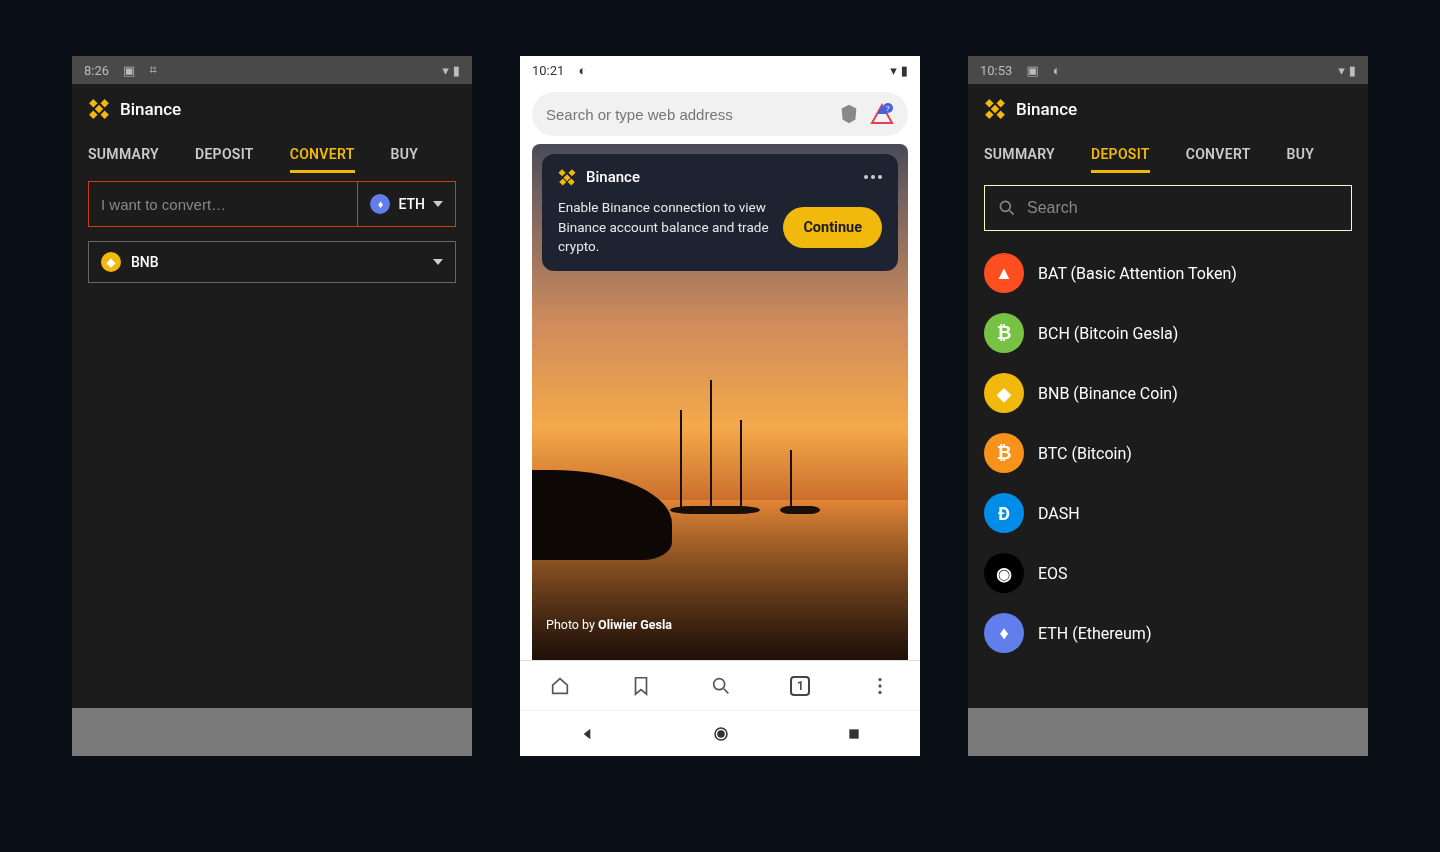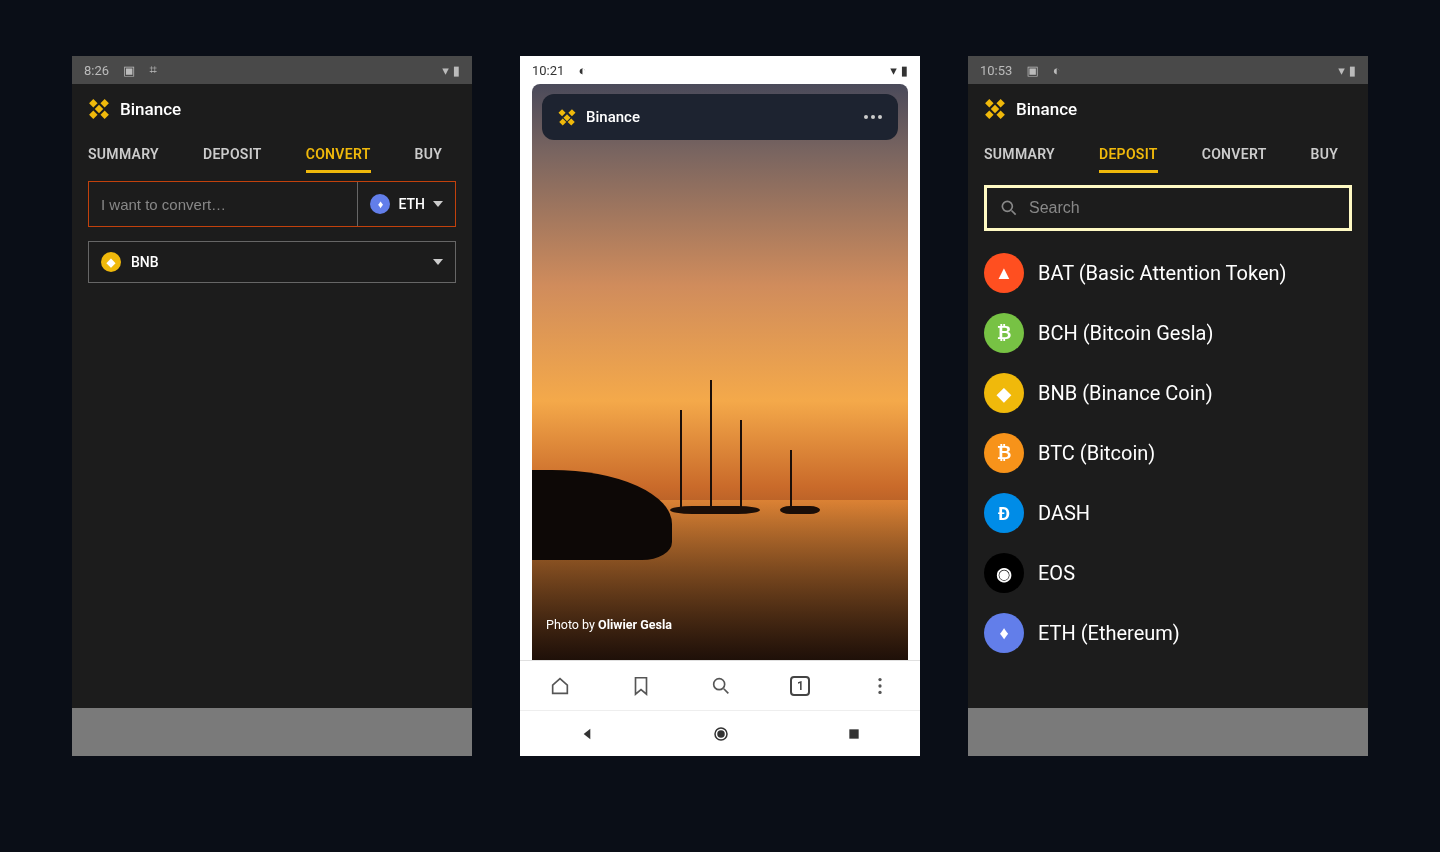--- a/index.html
+++ b/index.html
@@ -48,21 +48,21 @@
     content: ""; position: absolute; background: #f0b90b;
   }
   .binance-logo .d1 { position:absolute; width:6px; height:6px; background:#f0b90b; }
   .binance-logo .c  { left:8px; top:8px; }
   .binance-logo .t  { left:8px; top:0; }
   .binance-logo .b  { left:8px; top:16px; }
   .binance-logo .l  { left:0; top:8px; }
   .binance-logo .r  { left:16px; top:8px; }
   .app-title { color: #fff; font-size: 17px; font-weight: 500; }
   .tabs {
-    display: flex; padding: 10px 16px 0; gap: 8px;
+    display: flex; padding: 10px 16px 0; gap: 0;
   }
   .tab {
     color: #ccc; font-size: 14px; font-weight: 600; padding: 8px 0;
     margin-right: 36px; cursor: pointer; letter-spacing: 0.3px;
   }
   .tab.active { color: #f0b90b; border-bottom: 3px solid #f0b90b; }
   .available {
     color: #fff; font-size: 22px; font-weight: 500; padding: 22px 16px 14px;
   }
   .convert-row {
@@ -156,37 +156,37 @@
     width:20px; height:20px; border:2px solid #444; border-radius:4px;
     display:flex; align-items:center; justify-content:center;
     font-size:12px; font-weight:600; color:#444;
   }
   .nav-bar {
     height: 46px; background: #fff; display: flex; align-items: center;
     justify-content: space-around; border-top: 1px solid #eee;
   }
   
   .search-box {
-    margin: 12px 16px 8px; border: 3px solid #fef9c3; height: 46px;
+    margin: 12px 16px 8px; border: 1px solid #fef9c3; height: 46px;
     display: flex; align-items: center; padding: 0 12px; gap: 10px;
   }
   .search-box svg { width: 20px; height: 20px; }
   .search-box input {
     flex:1; background:transparent; border:none; outline:none; color:#fff; font-size:16px;
   }
   .search-box input::placeholder { color:#888; }
   .coin-list { flex:1; overflow:hidden; padding: 4px 16px 0; }
   .coin-row {
     display:flex; align-items:center; gap:14px; height:60px; cursor:pointer;
   }
   .coin-circle {
     width:40px; height:40px; border-radius:50%; display:flex;
     align-items:center; justify-content:center; color:#fff; font-weight:700; font-size:18px;
   }
-  .coin-label { color:#fff; font-size:20px; font-weight:400;text-align:center; }
+  .coin-label { color:#fff; font-size:16px; font-weight:400;text-align:center; }
   .busd-shape {
     width:24px; height:24px; display:grid; grid-template-columns:1fr 1fr;
     grid-template-rows:1fr 1fr; gap:2px; transform:rotate(45deg);
   }
   .busd-shape span { background:#f0b90b; }
 </style>
 </head>
 <body>
 
 <div class="phone">
@@ -241,20 +241,34 @@
   <div class="status-bar white">
     <div class="status-left">
       <span>10:21</span>
       <span>◐</span>
     </div>
     <div class="status-right">
       <span>▾</span>
       <span>▮</span>
     </div>
   </div>
+  <div class="search-omni">
+    <input placeholder="Search or type web address" style="">
+    <svg class="brave-lion" viewBox="0 0 24 24">
+        <path fill="#888" d="M12 2 L4 6 L5 18 L12 22 L19 18 L20 6 Z"></path>
+      </svg>
+    <div class="tri-icon">
+      <svg viewBox="0 0 24 24">
+          <polygon points="12,3 22,21 2,21" fill="none" stroke="#e2415c" stroke-width="2"></polygon>
+          <polygon points="12,3 17,12 7,12" fill="#4a5fd8"></polygon>
+          <circle cx="18" cy="6" r="5" fill="#4a5fd8"></circle>
+          <text x="18" y="9" font-size="8" fill="#fff" text-anchor="middle">?</text>
+        </svg>
+    </div>
+  </div>
   <div class="ntp-bg">
     <div class="reflection"></div>
     <div class="rocks"></div>
     <div class="sailboat">
       <div class="mast" style="left:60px;height:100px"></div>
       <div class="mast" style="left:90px;height:130px"></div>
       <div class="mast" style="left:120px;height:90px"></div>
       <div class="hull" style="left:50px;width:90px"></div>
       <div class="mast" style="left:170px;height:60px"></div>
       <div class="hull" style="left:160px;width:40px"></div>
@@ -270,20 +284,24 @@
             <div class="d1 r" style="width:5px;height:5px;left:13px;top:6.5px"></div>
           </div>
           <span class="widget-title">Binance</span>
         </div>
         <div class="dots">
             <span></span>
             <span></span>
             <span></span>
           </div>
       </div>
+      <div class="widget-body">
+        <div class="widget-text">Enable Binance connection to view Binance account balance and trade crypto.</div>
+        <div class="continue-btn">Continue</div>
+      </div>
     </div>
     <div class="photo-credit">
       <span>Photo by </span><b>Oliwier Gesla</b>
     </div>
   </div>
   <div class="toolbar">
     <svg class="tb-icon" viewBox="0 0 24 24">
         <path fill="none" stroke="#555" stroke-width="1.8" d="M4 11 L12 4 L20 11 V20 H4 Z"></path>
       </svg>
     <svg class="tb-icon" viewBox="0 0 24 24">

